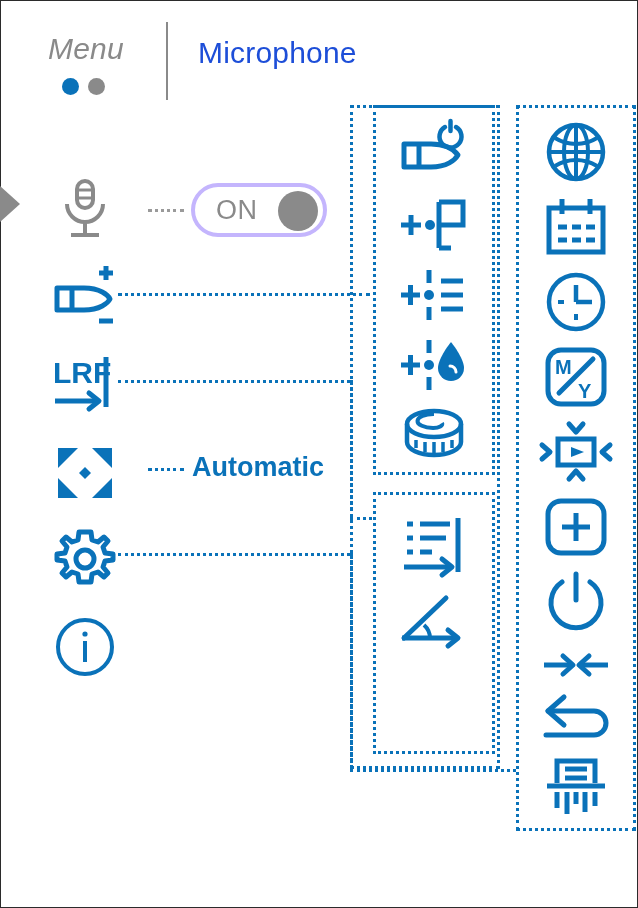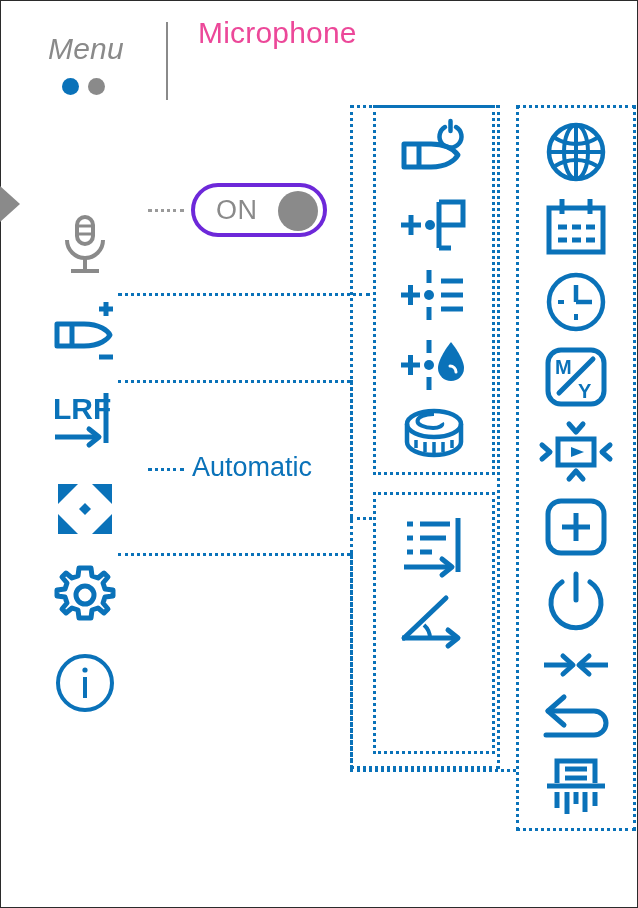--- a/index.html
+++ b/index.html
@@ -16,22 +16,22 @@
     box-sizing:border-box;
   }
   .stage{position:absolute;inset:0;}
 
   
   .hdr-menu{
     position:absolute;left:48px;top:32px;
     font-size:30px;color:#8a8a8a;letter-spacing:.2px;font-style:italic;
   }
   .hdr-mic{
-    position:absolute;left:198px;top:16px;
-    font-size:30px;color:#ec4899;letter-spacing:.2px;
+    position:absolute;left:198px;top:36px;
+    font-size:30px;color:#1d4ed8;letter-spacing:.2px;
   }
   .hdr-divider{
     position:absolute;left:166px;top:22px;
     width:2px;height:78px;background:#8a8a8a;
   }
   .dots{
     position:absolute;left:62px;top:78px;
     display:flex;gap:9px;align-items:center;
   }
   .dot{width:17px;height:17px;border-radius:50%;}
@@ -44,46 +44,47 @@
     width:0;height:0;
     border-top:18px solid transparent;
     border-bottom:18px solid transparent;
     border-left:20px solid #8a8a8a;
   }
 
   
   .side-ico{
     position:absolute;left:48px;
     width:74px;height:74px;
-    display:flex;align-items:center;justify-content:center;margin-top:36px;
+    display:flex;align-items:center;justify-content:center;
   }
 
   
   .toggle{
     position:absolute;left:191px;top:183px;
     width:136px;height:54px;
-    border:4px solid #6d28d9;border-radius:27px;
+    border:4px solid #c4b5fd;border-radius:27px;
     box-sizing:border-box;
     display:flex;align-items:center;
   }
   .toggle-label{
     font-size:27px;color:#8a8a8a;
     margin-left:21px;letter-spacing:.5px;
   }
   .toggle-knob{
     position:absolute;right:5px;top:4px;
     width:40px;height:40px;border-radius:50%;
     background:#8a8a8a;
   }
 
   
   .value-text{
     position:absolute;
     font-size:27px;color:#0a72b9;
     white-space:nowrap;
+    font-weight:bold;
   }
 
   
   .dline-h{
     position:absolute;height:0;
     border-top:3px dotted #0a72b9;
   }
   .dline-v{
     position:absolute;width:0;
     border-left:3px dotted #0a72b9;

